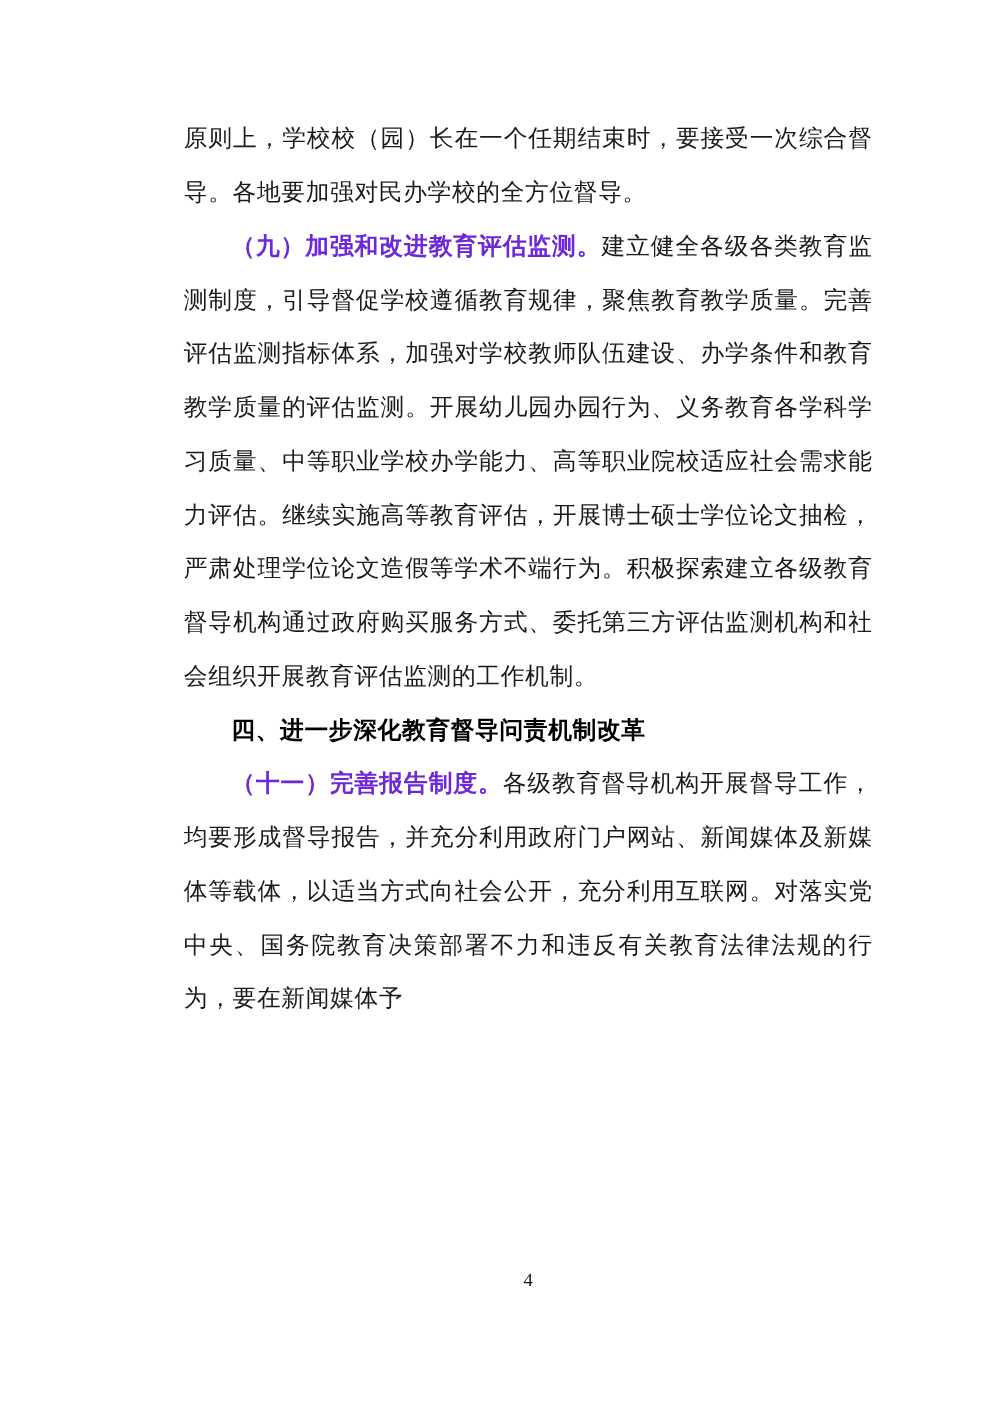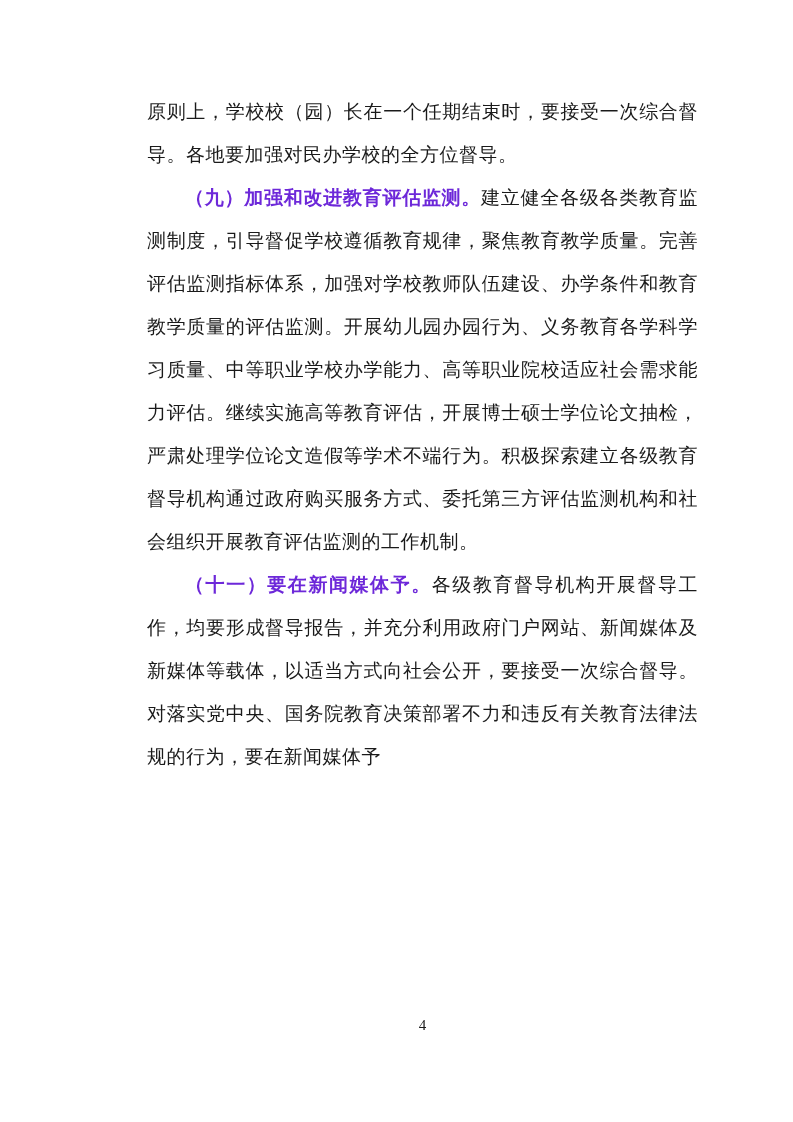--- a/index.html
+++ b/index.html
@@ -68,23 +68,26 @@
 
     <p class="para">
       <span>原则上，学校校（园）长在一个任期结束时，要接受一次综合督导。各地要加强对民办学校的全方位督导。</span>
     </p>
 
     <p class="para indent">
       <span class="run-bold">（九）加强和改进教育评估监测。</span><span>建立健全各级各类教育监测制度，引导督促学校遵循教育规律，聚焦教育教学质量。完善评估监测指标体系，加强对学校教师队伍建设、办学条件和教育教学质量的评估监测。开展幼儿园办园行为、义务教育各学科学习质量、中等职业学校办学能力、高等职业院校适应社会需求能力评估。继续实施高等教育评估，开展博士硕士学位论文抽检，严肃处理学位论文造假等学术不端行为。积极探索建立各级教育督导机构通过政府购买服务方式、委托第三方评估监测机构和社会组织开展教育评估监测的工作机制。</span>
     </p>
 
 
+    <p class="para indent section-heading">
+      <span>四、进一步深化教育督导问责机制改革</span>
+    </p>
 
     <p class="para indent">
-      <span class="run-bold">（十一）要在新闻媒体予。</span><span>各级教育督导机构开展督导工作，均要形成督导报告，并充分利用政府门户网站、新闻媒体及新媒体等载体，以适当方式向社会公开，要接受一次综合督导。对落实党中央、国务院教育决策部署不力和违反有关教育法律法规的行为，要在新闻媒体予</span>
+      <span class="run-bold">（十一）完善报告制度。</span><span>各级教育督导机构开展督导工作，均要形成督导报告，并充分利用政府门户网站、新闻媒体及新媒体等载体，以适当方式向社会公开，充分利用互联网。对落实党中央、国务院教育决策部署不力和违反有关教育法律法规的行为，要在新闻媒体予</span>
     </p>
 
   </div>
 
   <div class="page-footer">
     <span>4</span>
   </div>
 
 </div>
 

